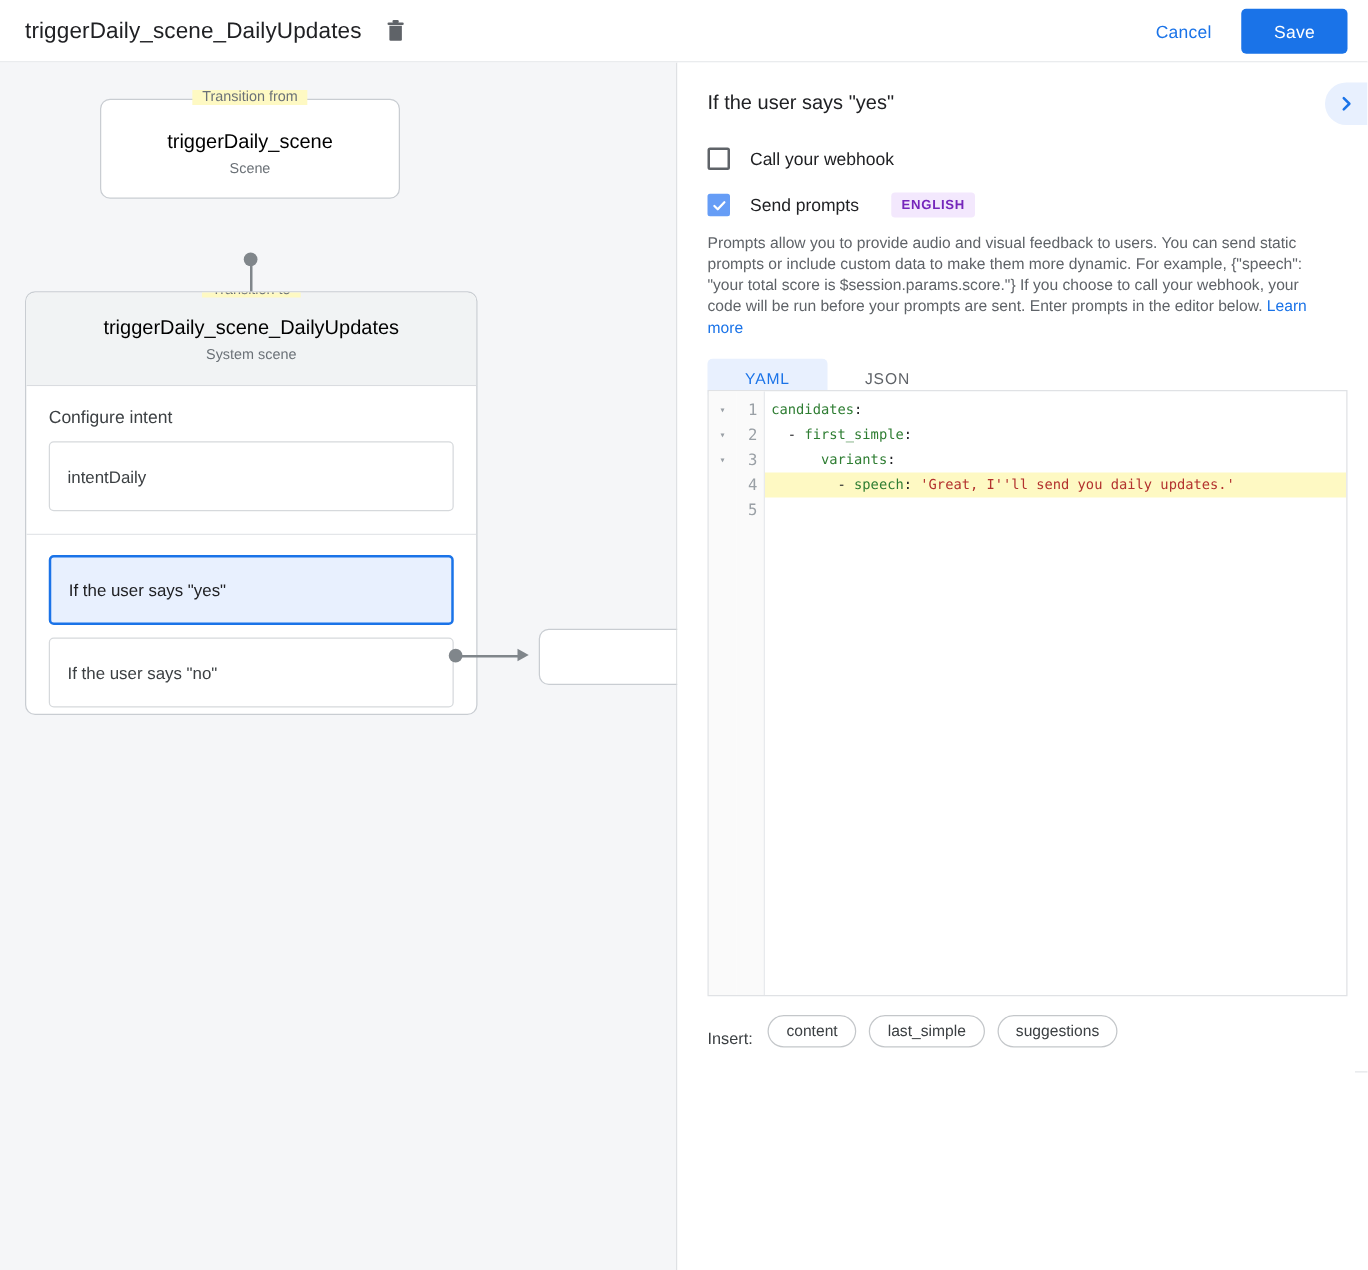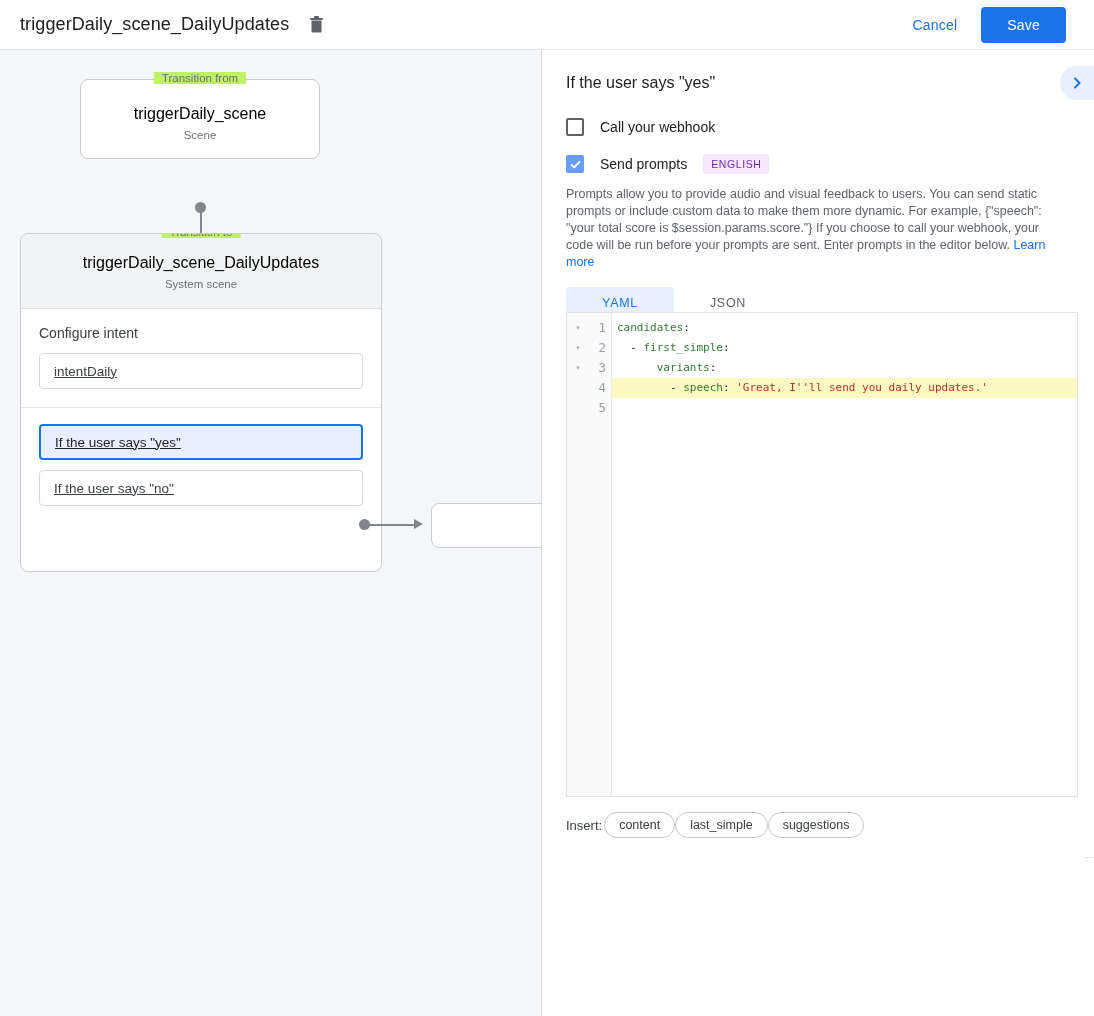--- a/index.html
+++ b/index.html
@@ -21,21 +21,21 @@
   #topbar-title {
     margin-left: 20px; font-size: 18px; color: #202124; letter-spacing: .1px;
   }
   #delete-btn {
     margin-left: 14px; width: 26px; height: 26px;
     display: flex; align-items: center; justify-content: center;
     cursor: pointer; border-radius: 50%;
   }
   #topbar-right {
     margin-left: auto; display: flex; align-items: center; gap: 10px;
-    padding-right: 28px;
+    padding-right: 16px;
   }
   #cancel-btn {
     color: #1a73e8; font-size: 14px; font-weight: 500;
     padding: 8px 14px; border-radius: 4px; background: none; border: none;
     cursor: pointer; letter-spacing: .2px;
   }
   #save-btn {
     background: #1a73e8; color: #fff; font-size: 14px; font-weight: 500;
     border: none; border-radius: 4px; padding: 10px 26px; cursor: pointer;
     letter-spacing: .2px;
@@ -46,21 +46,21 @@
     position: absolute; left: 0; top: 50px; width: 542px; height: 966px;
     background: #f5f6f8; overflow: hidden;
   }
 
   .fieldset-card {
     position: absolute;
     border: 1px solid #c9cdd2; border-radius: 8px; background: #fff;
   }
   .fieldset-legend {
     position: absolute; top: -8px; left: 50%; transform: translateX(-50%);
-    background: #bef264; padding: 0 8px;
+    background: #fef9c3; padding: 0 8px;
     font-size: 11.5px; color: #6b7177; white-space: nowrap;
   }
   .node-title { font-size: 16px; color: #000000; text-align: center; }
   .node-sub { font-size: 11.5px; color: #6b7177; text-align: center; margin-top: 6px; }
 
   
   #node-from { left: 80px; top: 29px; width: 240px; height: 80px; }
   #node-from .node-title { margin-top: 25px; }
 
   
@@ -87,22 +87,22 @@
   #node-to-header {
     background: #f1f3f4; border-bottom: 1px solid #dadce0;
     padding: 20px 10px 18px; border-radius: 7px 7px 0 0;
   }
   #node-to-header .node-title { font-size: 16px; }
   .section { padding: 16px 18px 18px; }
   .section + .section { border-top: 1px solid #e4e6e9; }
   .section-label { font-size: 14px; color: #3c4043; margin-bottom: 12px; }
   .pill-box {
     border: 1px solid #d6d9dc; border-radius: 4px; background: #fff;
-    height: 36px; display: flex; align-items: center; padding: 0 14px;
-    font-size: 13.5px; color: #3c4043; margin-bottom: 10px; text-decoration: underline;
+    height: 56px; display: flex; align-items: center; padding: 0 14px;
+    font-size: 13.5px; color: #3c4043; margin-bottom: 10px;
   }
   .pill-box.selected {
     border: 2px solid #1a73e8; background: #e8f0fe; color: #202124;
   }
   .pill-box:last-child { margin-bottom: 0; }
 
   
   #cond-dot {
     position: absolute; left: 359px; top: 469px; width: 11px; height: 11px;
     border-radius: 50%; background: #80868b; z-index: 5;
@@ -146,34 +146,34 @@
   .cbox {
     width: 18px; height: 18px; border-radius: 2px; border: 2px solid #5f6368;
     background: #fff; flex: 0 0 auto; cursor: pointer;
   }
   .cbox.checked {
     background: #669df6; border-color: #669df6;
     display: flex; align-items: center; justify-content: center;
   }
   .check-label { margin-left: 16px; font-size: 14px; color: #202124; font-weight: 500; }
   .lang-badge {
-    margin-left: 16px; background: #f3e8fd; color: #7627bb;
-    font-size: 10.5px; letter-spacing: .6px; padding: 4px 8px; border-radius: 3px;
+    margin-left: 26px; background: #f3e8fd; color: #7627bb;
+    font-size: 10.5px; letter-spacing: .6px; padding: 4px 8px; border-radius: 3px; font-weight: bold;
   }
 
   #prompt-desc {
     padding: 0 24px; margin-top: 12px; font-size: 12.5px; line-height: 17px;
     color: #5f6368; width: 540px;
   }
   #prompt-desc a { color: #1a73e8; text-decoration: none; }
 
   
   #tabs { display: flex; margin: 16px 0 0 24px; }
   .tab {
-    width: 108px; height: 32px; display: flex; align-items: center;
+    width: 96px; height: 32px; display: flex; align-items: center;
     justify-content: center; font-size: 12.5px; letter-spacing: .7px;
     color: #5f6368; cursor: pointer; border-radius: 4px;
   }
   .tab.active { background: #e8f0fe; color: #1a73e8; font-weight: 500; }
 
   
   #editor {
     position: absolute; left: 566px; top: 312px; width: 512px; height: 485px;
     border: 1px solid #e0e2e5; background: #fff; display: flex; overflow: hidden;
   }
@@ -195,21 +195,21 @@
     font-size: 11px; white-space: pre; overflow: hidden;
   }
   .code-line { height: 20px; line-height: 20px; padding-left: 5px; }
   .code-line.hl { background: #fef9c3; }
   .k { color: #2e7d32; }
   .p { color: #202124; }
   .s { color: #b3322e; }
 
   #insert-row {
     position: absolute; left: 566px; top: 812px;
-    display: flex; align-items: center; gap: 0;
+    display: flex; align-items: flex-end; gap: 10px;
   }
   #insert-label { font-size: 13px; color: #3c4043; margin-right: 2px; }
   .chip {
     border: 1px solid #c4c7ca; border-radius: 14px; height: 26px;
     display: flex; align-items: center; padding: 0 14px;
     font-size: 12.5px; color: #3c4043; background: #fff; cursor: pointer;
   }
 
   #panel-divider {
     position: absolute; left: 542px; top: 807px; width: 552px; height: 1px;

